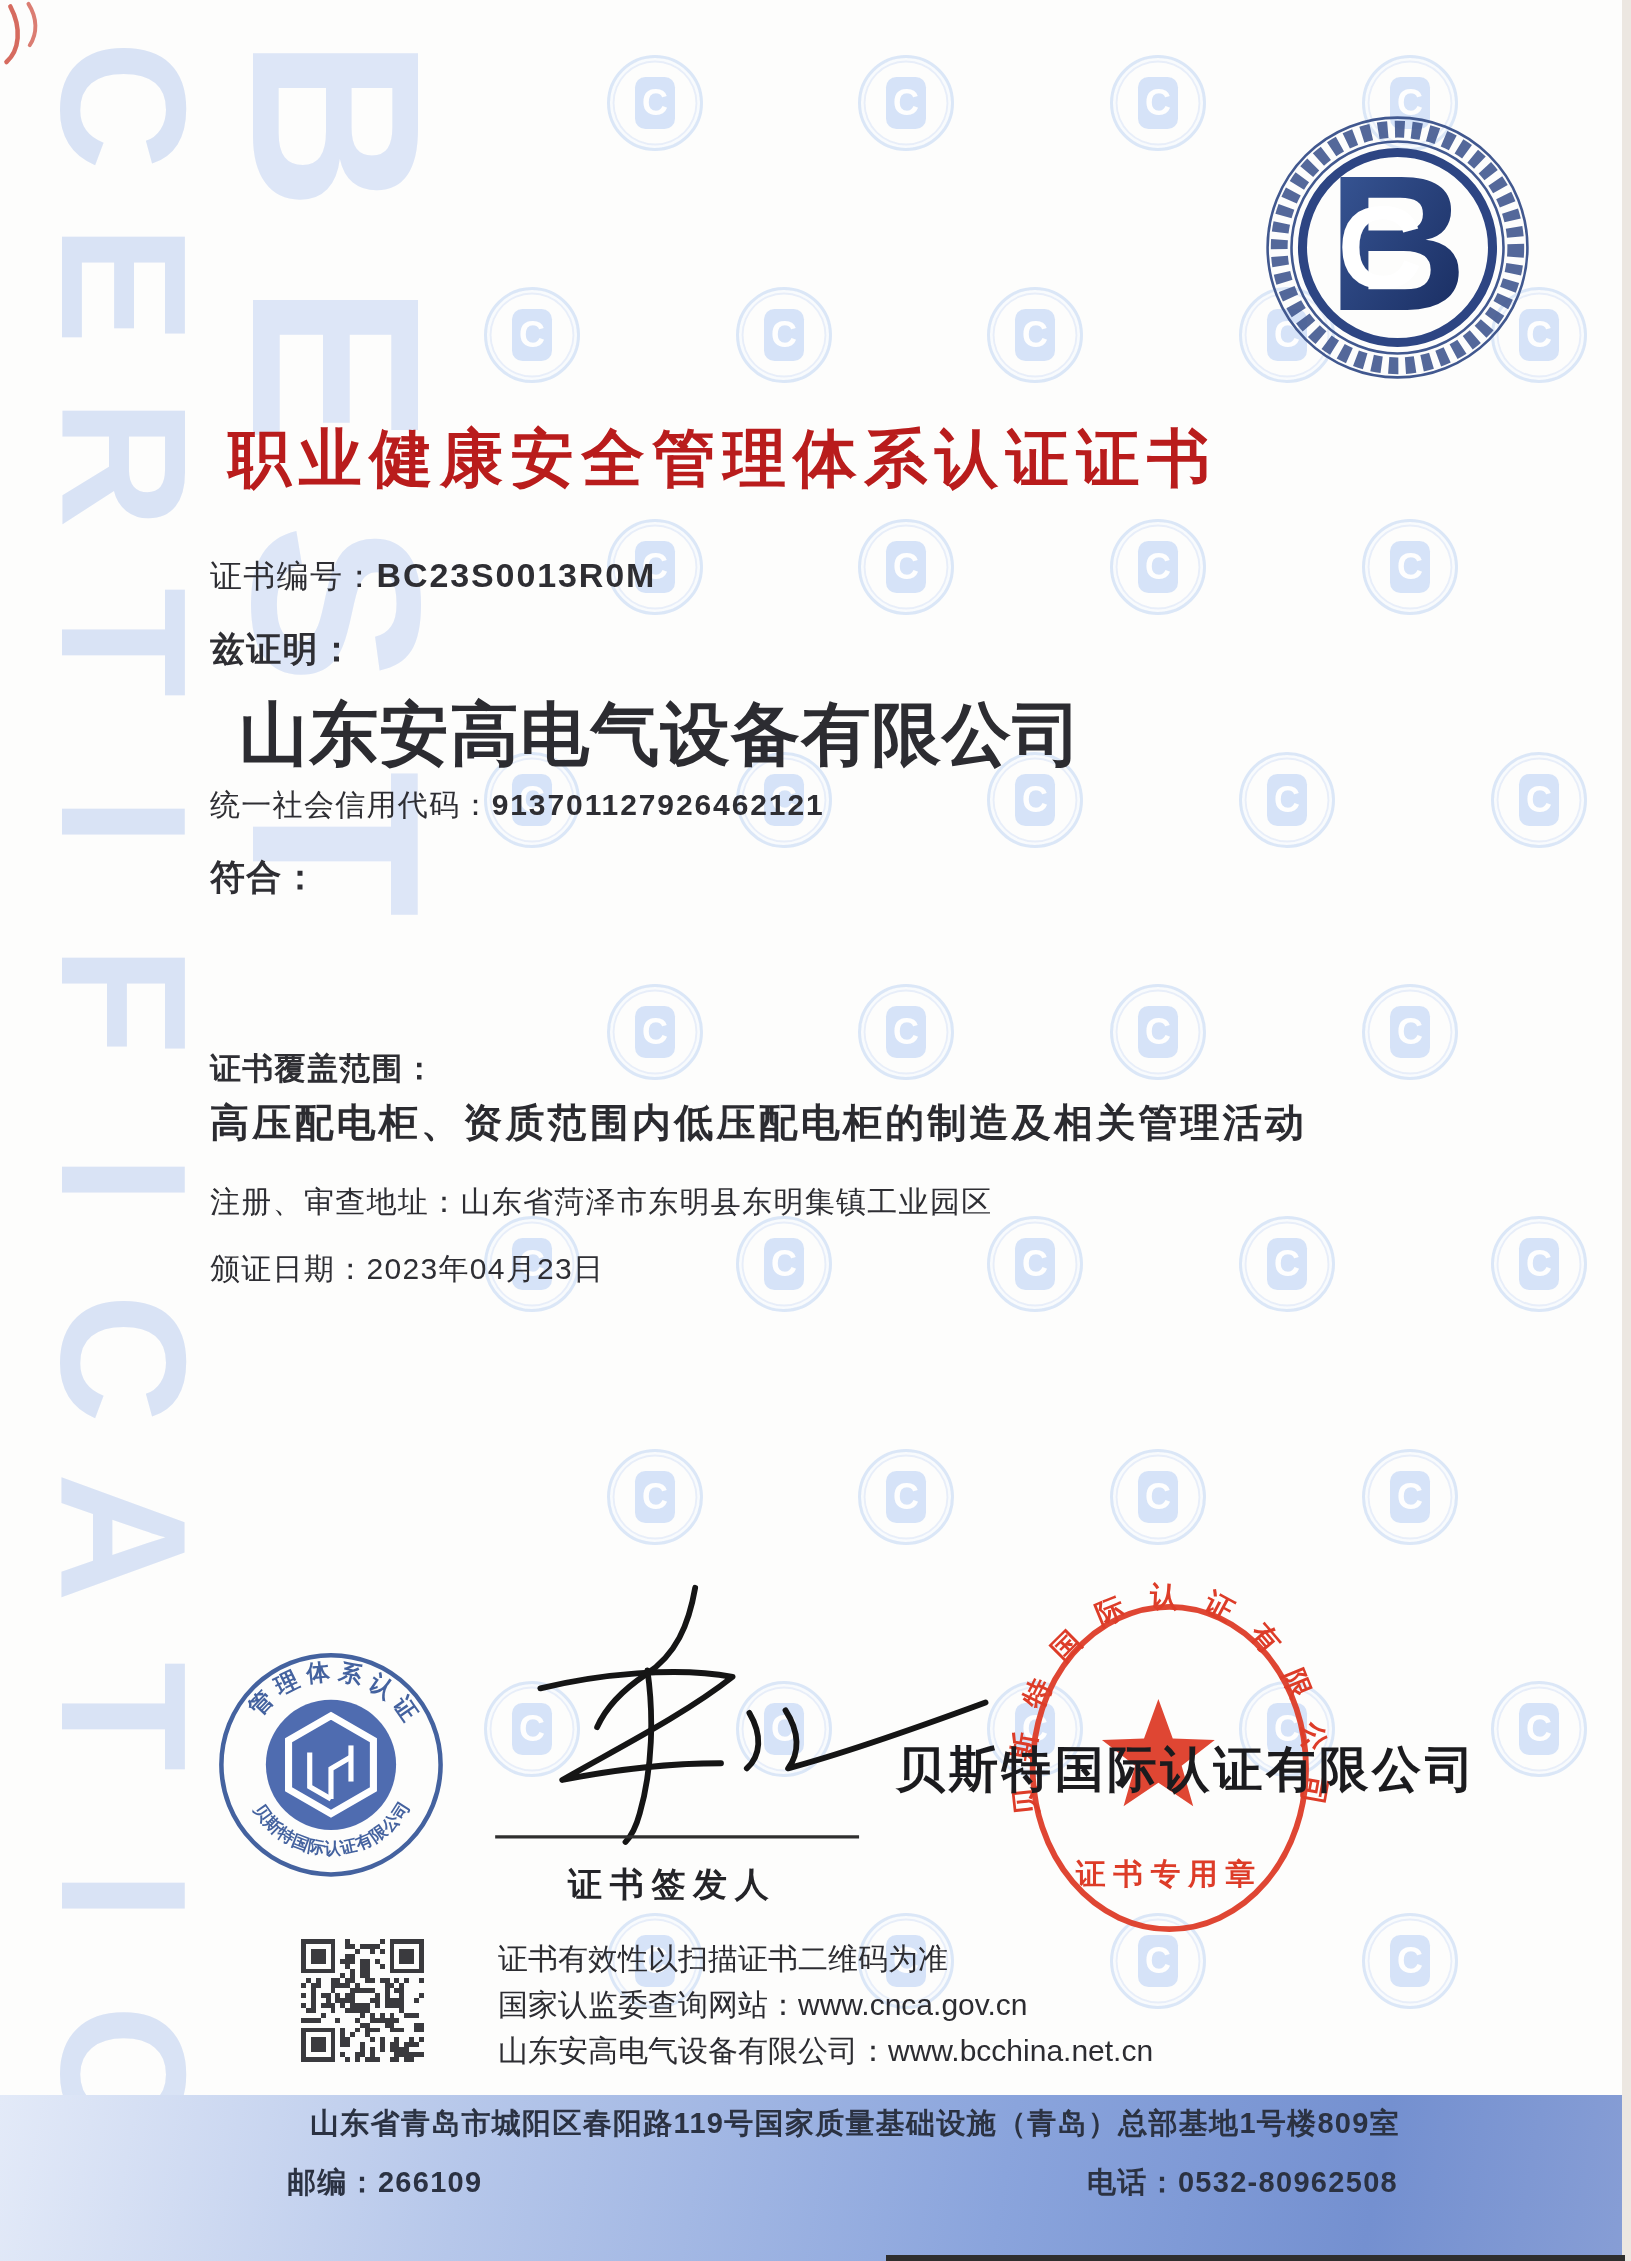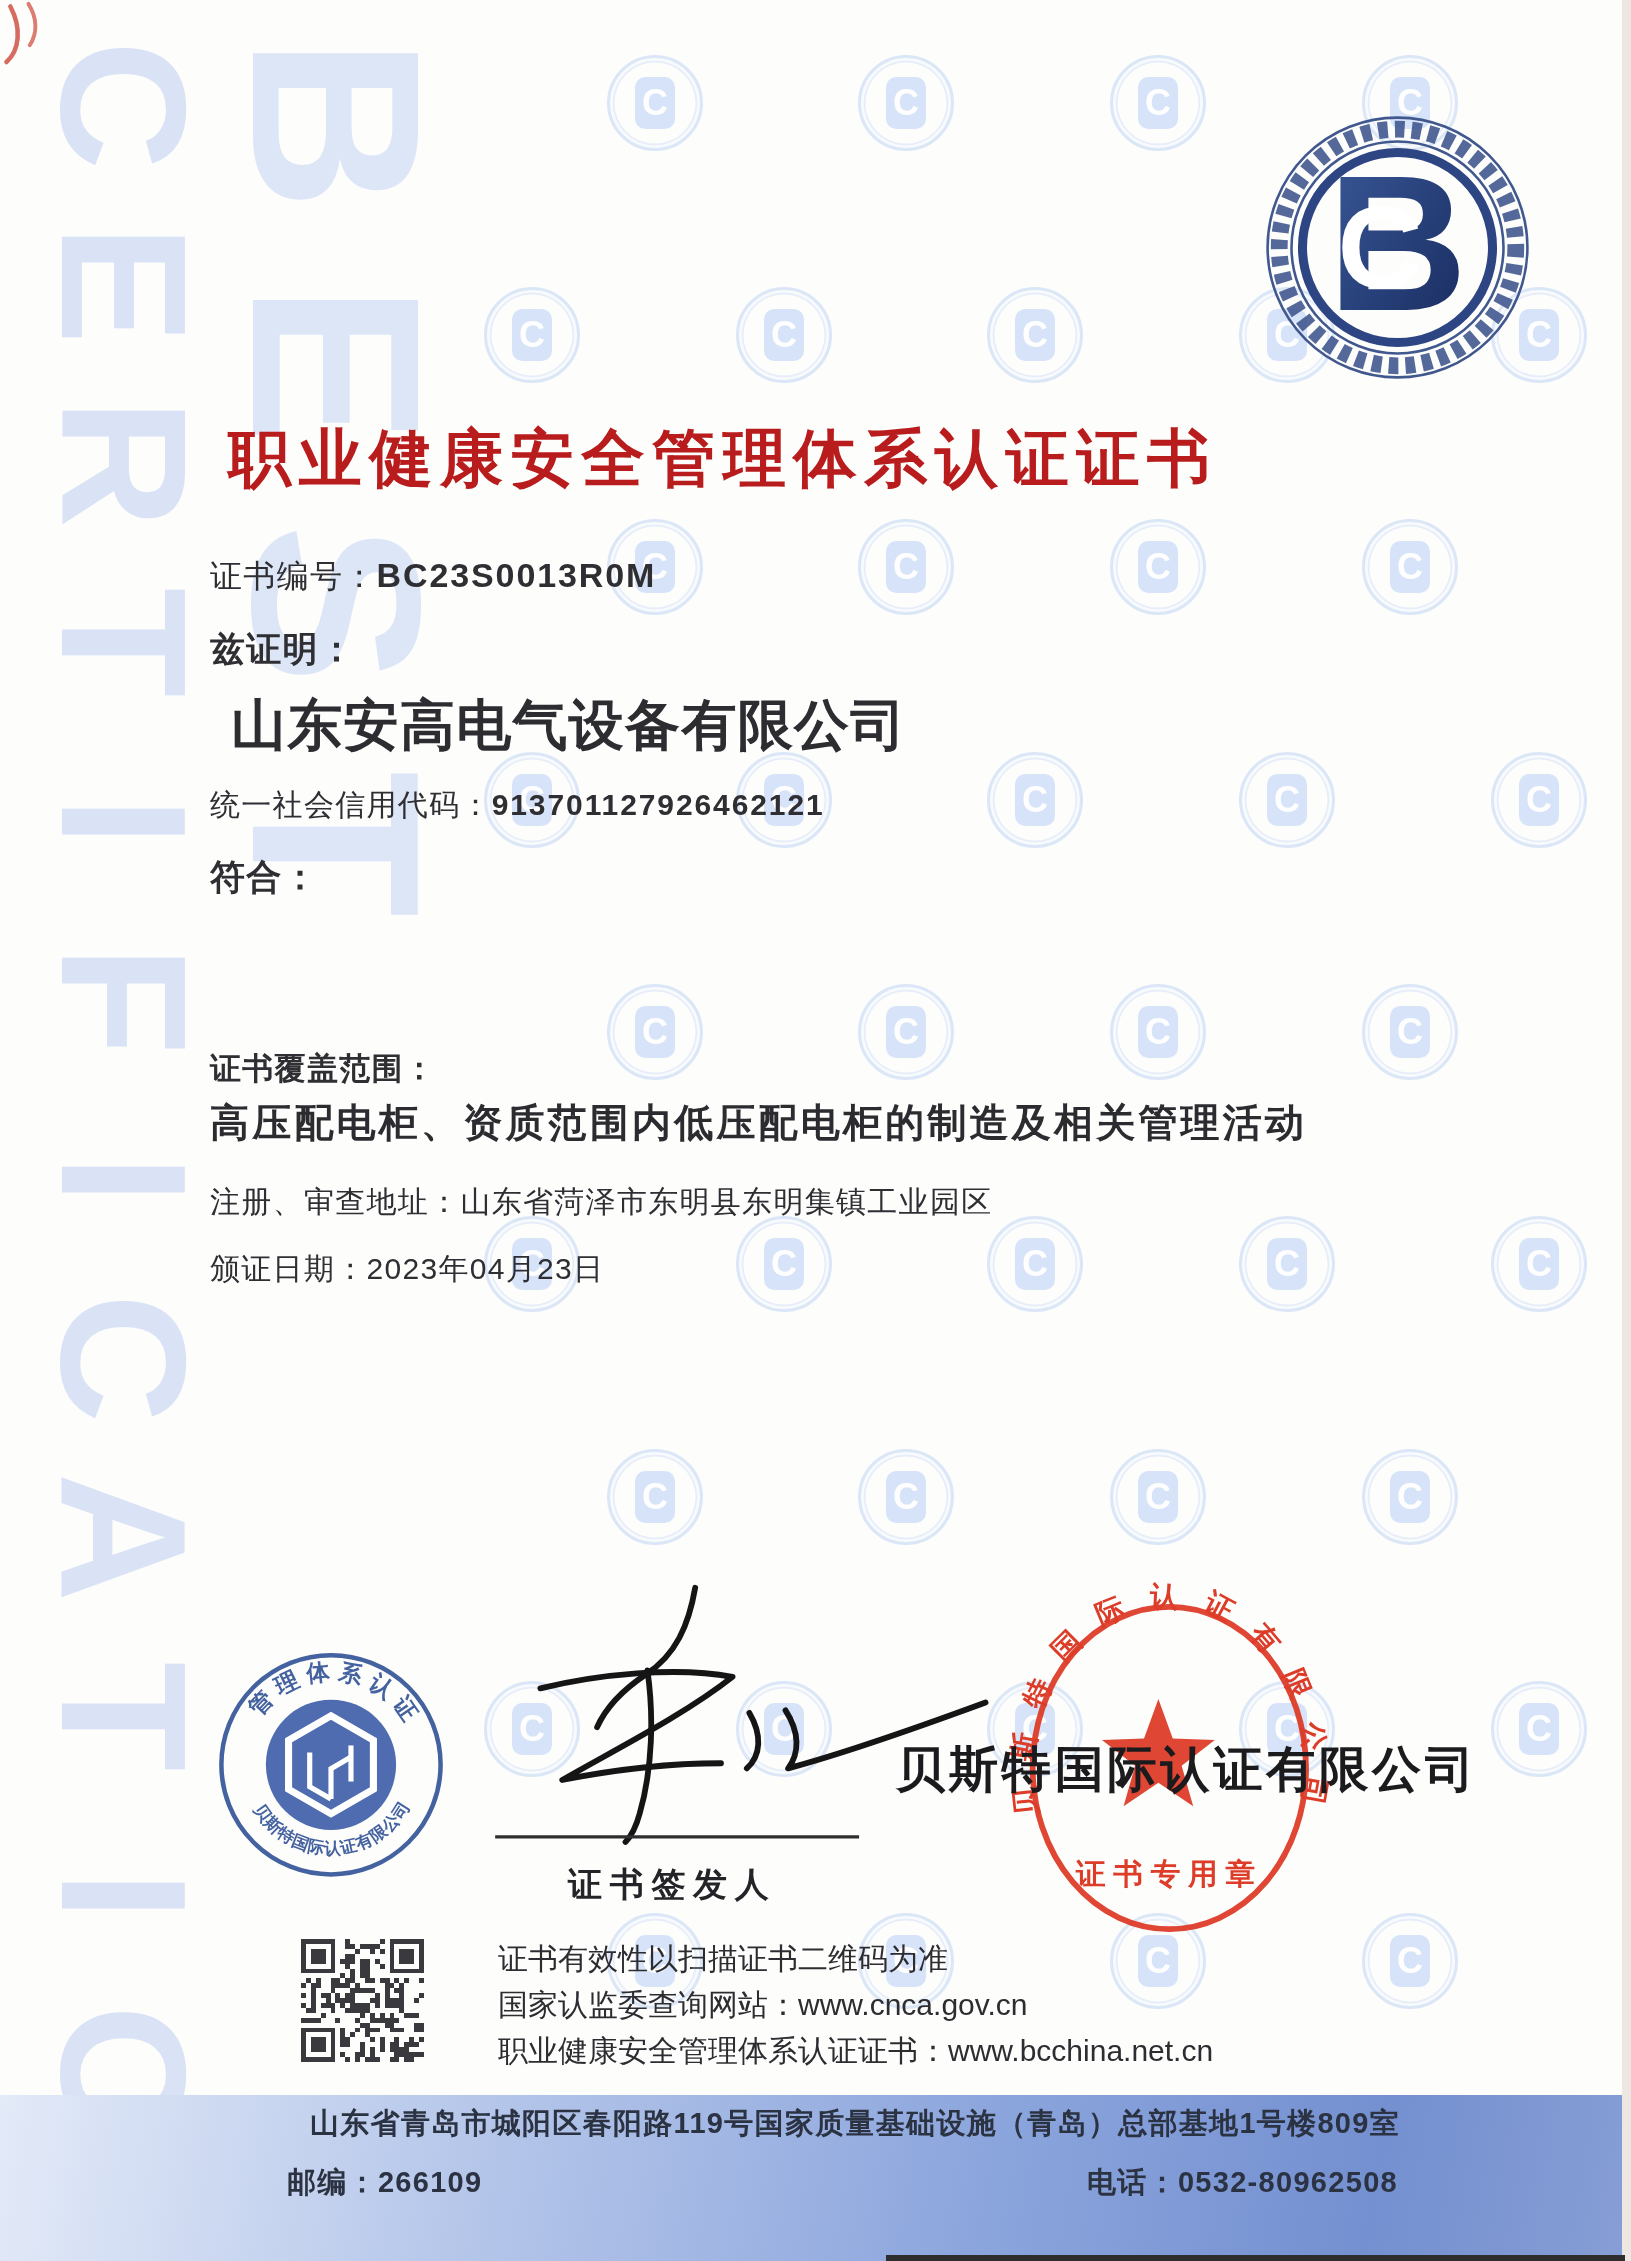--- a/index.html
+++ b/index.html
@@ -33,21 +33,21 @@
     background:rgba(170,198,242,.65);color:#ffffff;
     font-size:36px;font-weight:800;
   }
   
   .abs{position:absolute;z-index:5;white-space:nowrap;}
   #title{left:228px;top:385px;font-size:63px;font-weight:800;letter-spacing:7.7px;color:#b91c1c;margin-top:31px;}
   .line{left:210px;font-size:30px;font-weight:500;color:#2e2e33;letter-spacing:1.3px;}
   #cert-no{top:555px;font-size:32px;}
   #cert-no b{font-weight:700;font-size:34px;letter-spacing:1.9px;}
   #declare{top:626px;font-size:35px;font-weight:600;}
-  #company{left:231px;top:689px;font-size:55px;font-weight:800;letter-spacing:1.3px;color:#2c2c31;}
+  #company{left:239px;top:689px;font-size:69px;font-weight:800;letter-spacing:1.3px;color:#2c2c31;}
   #credit{top:785px;}
   #credit b{font-weight:700;letter-spacing:1.9px;}
   #conform{top:854px;font-size:35px;font-weight:600;}
   #standard{top:936px;font-size:40px;font-weight:600;letter-spacing:1.3px;color:#2b2b30;}
   #scope-label{top:1048px;font-size:31px;font-weight:600;}
   #scope{top:1096px;font-size:39px;font-weight:700;letter-spacing:3.2px;color:#2b2b30;}
   #reg-addr{top:1182px;font-size:30px;}
   #issue{top:1249px;}
   #valid{top:1309px;}
   #issuer-name{left:896px;top:1737px;font-size:49px;font-weight:800;letter-spacing:3.9px;color:#1b1b1e;z-index:7;}
@@ -616,21 +616,21 @@
       <rect x="21" y="24" width="1" height="1"></rect>
       <rect x="22" y="24" width="1" height="1"></rect>
     </svg>
 
   <div id="verify" class="abs">
     <div class="vline">证书有效性以扫描证书二维码为准</div>
     <div class="vline">
       <span>国家认监委查询网站：</span><span>www.cnca.gov.cn</span>
     </div>
     <div class="vline">
-      <span>职业健康安全管理体系认证证书：</span><span>www.bcchina.net.cn</span>
+      <span>山东安高电气设备有限公司：</span><span>www.bcchina.net.cn</span>
     </div>
   </div>
 
   <div id="footer">
     <div id="f-address" class="f">山东省青岛市城阳区春阳路119号国家质量基础设施（青岛）总部基地1号楼809室</div>
     <div id="f-post" class="f">
       <span>邮编：</span><span>266109</span>
     </div>
     <div id="f-phone" class="f">
       <span>电话：</span><span>0532-80962508</span>

